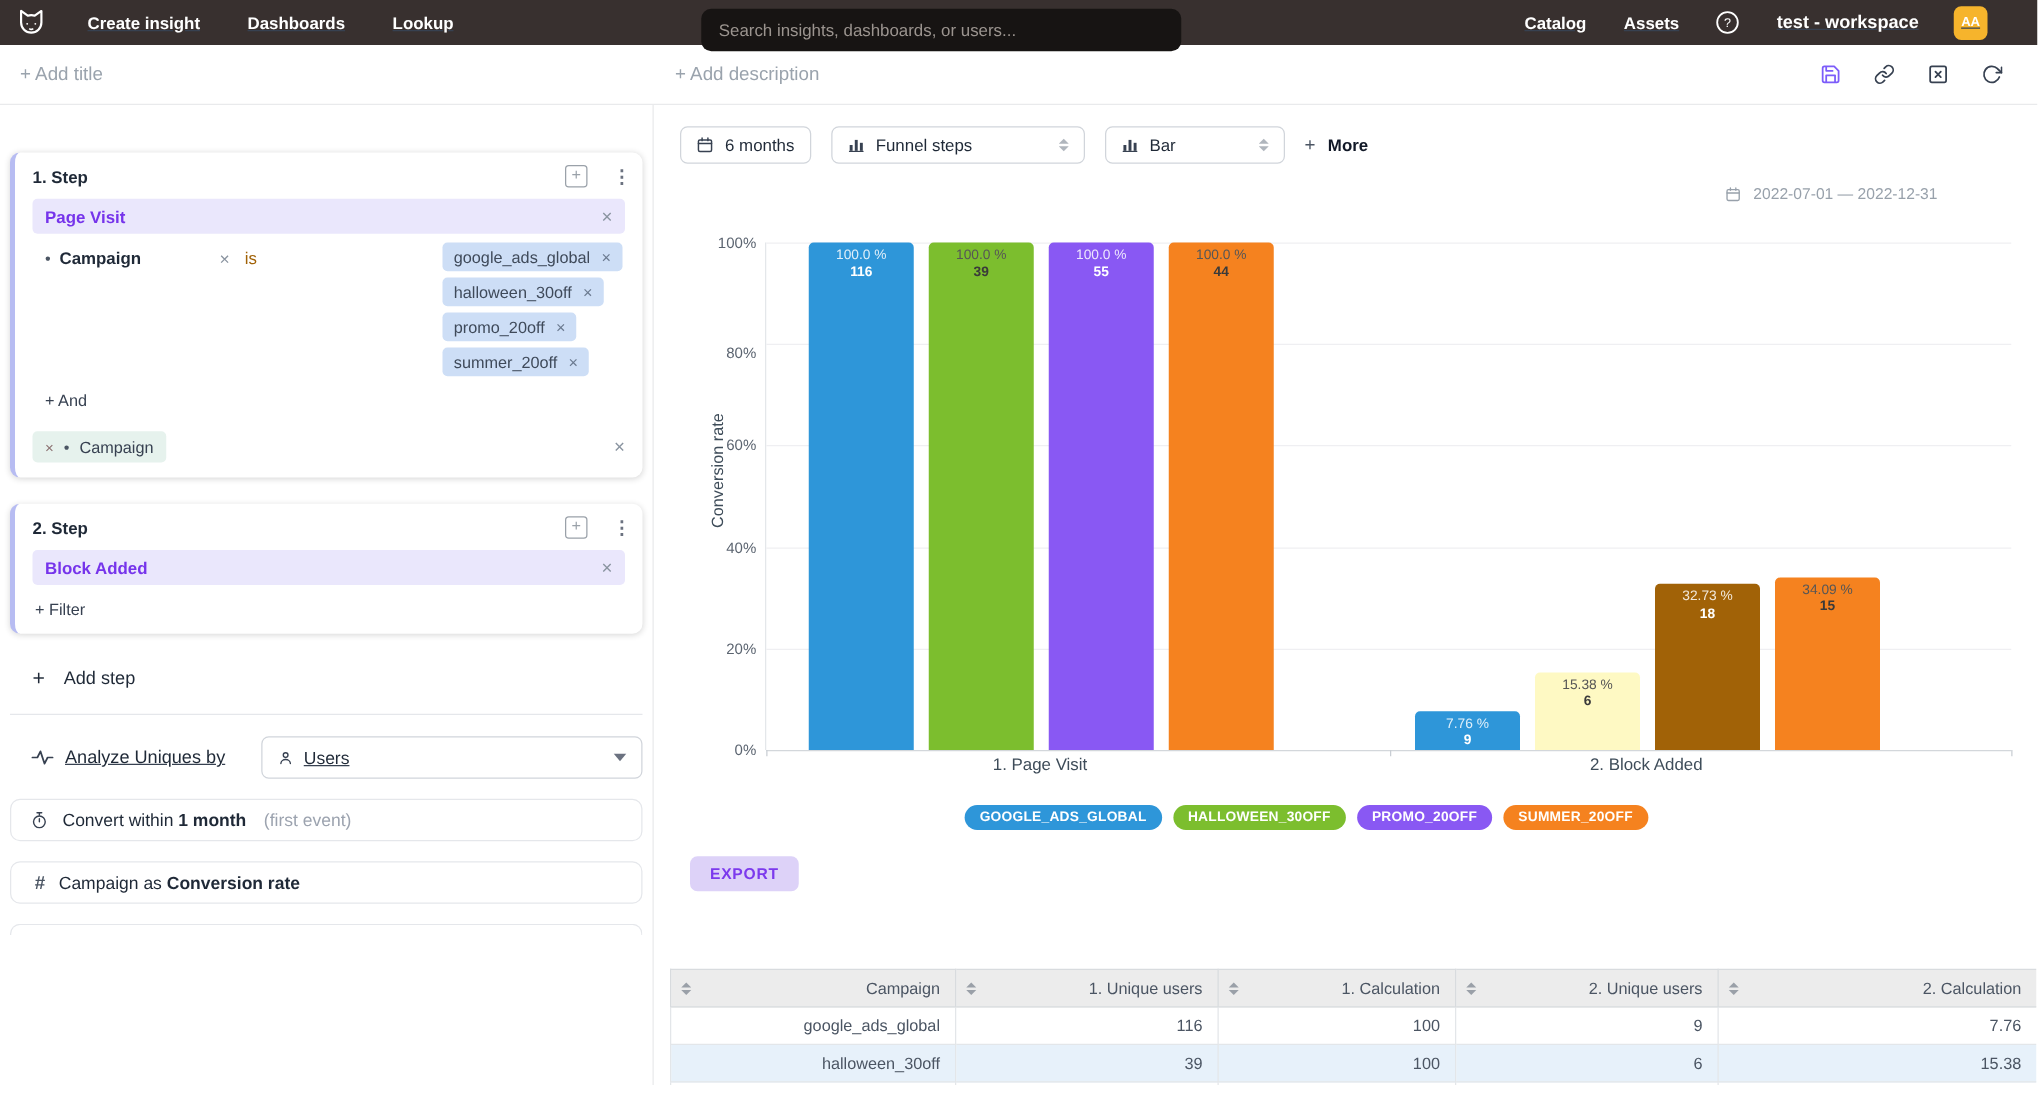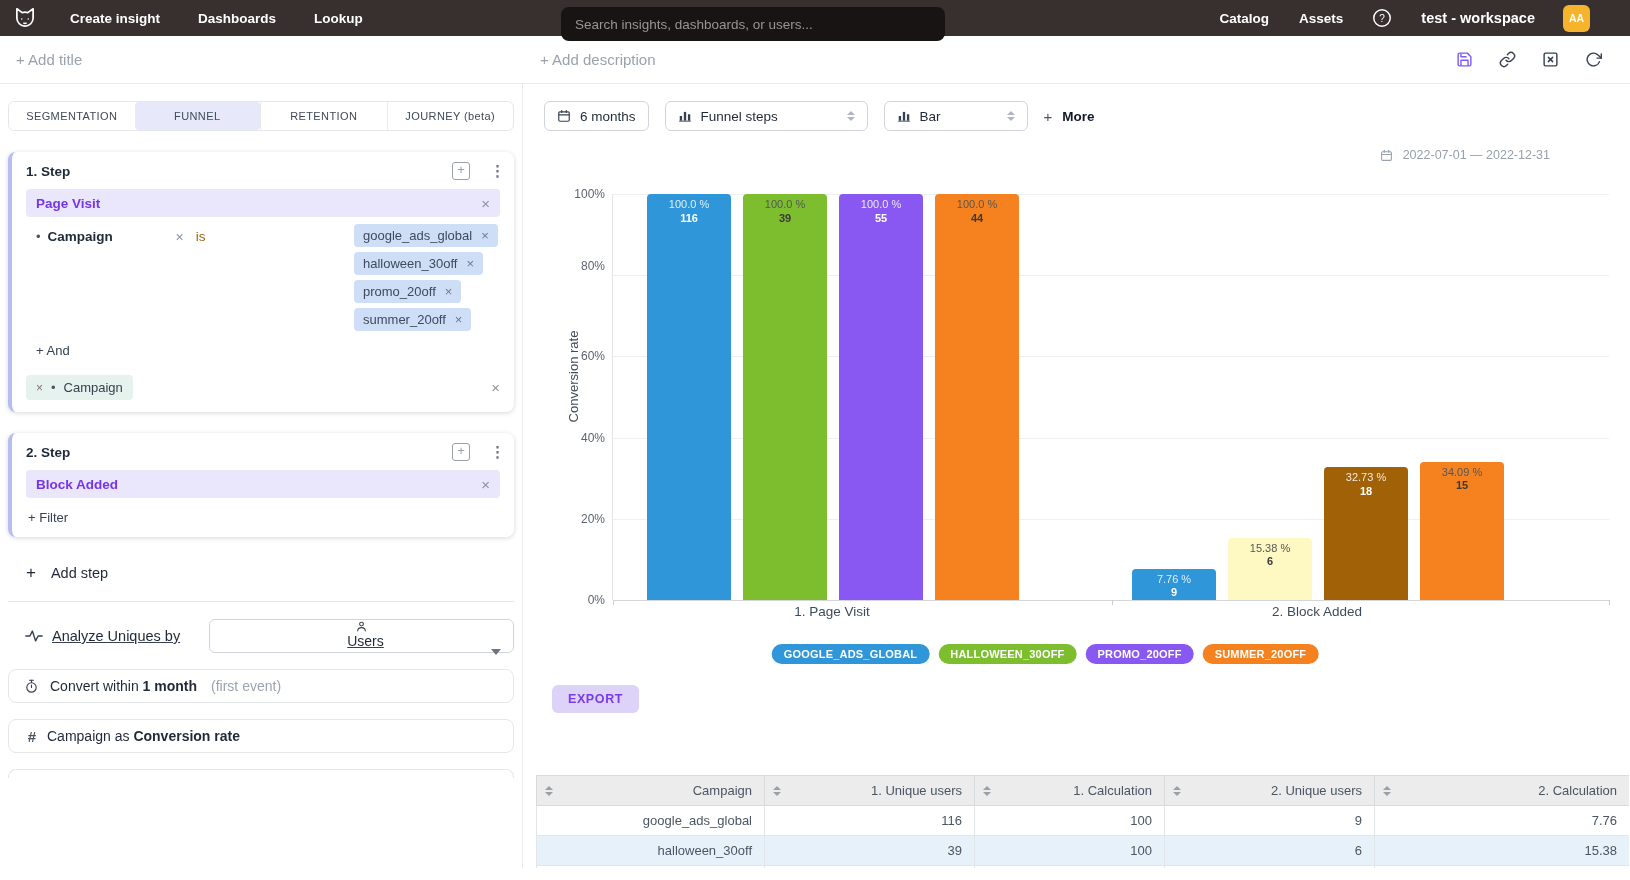--- a/index.html
+++ b/index.html
@@ -1,21 +1,21 @@
 <!DOCTYPE html>
 <html><head>
 <meta charset="utf-8">
 <style>
   * { box-sizing: border-box; margin: 0; padding: 0; }
   html,body { width:1630px; height:880px; overflow:hidden; background:#fff;
     font-family:"Liberation Sans", sans-serif; color:#374151; }
 
   
   .topnav { height:36px; background:#38302f; display:flex; align-items:center;
-    padding:0 40px 0 10px; position:relative; }
+    padding:0 40px 0 10px; position:relative;text-decoration:underline; }
   .brand { width:30px; height:30px; display:flex; align-items:center; justify-content:center; margin-right:30px; }
   .nav-left { display:flex; align-items:center; gap:38px; }
   .nav-item { color:#fff; font-size:13.5px; font-weight:bold; cursor:pointer; white-space:nowrap; }
   .nav-search { position:absolute; left:561px; top:7px; width:384px; height:34px;
     background:#171413; border:none; border-radius:8px; color:#cfc9c5; font-size:13.5px;
     padding:0 14px; outline:none; font-family:"Liberation Sans",sans-serif; }
   .nav-search::placeholder { color:#9b948f; }
   .nav-right { margin-left:auto; display:flex; align-items:center; gap:28px; }
   .help-circle { width:22px; height:22px; }
   .workspace { color:#fff; font-size:14.5px; font-weight:bold; white-space:nowrap; }
@@ -75,21 +75,21 @@
   .step2-links .plain-link + .plain-link { margin-top:20px; }
 
   .add-step { margin:26px 0 0 18px; display:flex; align-items:center; gap:15px; cursor:pointer; }
   .add-step .plus { font-size:17px; color:#1f2937; }
   .add-step-label { font-size:14.5px; color:#1f2937; }
   .divider { border-top:1px solid #e5e7eb; margin:18px 0 0 0; }
 
   .analyze-row { margin-top:17px; display:flex; align-items:center; padding-left:17px;text-decoration:underline; }
   .analyze-label { font-size:14.5px; color:#1f2937; margin-left:9px; }
   .users-select { margin-left:auto; width:305px; height:34px; border:1px solid #d1d5db; border-radius:6px;
-    display:flex; align-items:center; padding:0 12px; cursor:pointer;flex-direction:column; }
+    display:flex; align-items:center; padding:0 12px; cursor:pointer; }
   .users-select .val { font-size:14px; color:#1f2937; margin-left:8px; }
   .caret-down { margin-left:auto; width:0; height:0; border-left:5px solid transparent;
     border-right:5px solid transparent; border-top:6px solid #6b7280; }
 
   .opt-box { margin-top:16px; border:1px solid #e5e7eb; border-radius:8px; height:34px;
     display:flex; align-items:center; padding:0 15px; font-size:14px; color:#1f2937; cursor:pointer; }
   .opt-box .txt { margin-left:11px; }
   .muted { color:#9ca3af; margin-left:14px; }
   .partial-box { margin-top:16px; border:1px solid #e5e7eb; border-bottom:none; border-radius:8px 8px 0 0; height:9px; }
   .hash { color:#4b5563; font-size:15px; font-weight:bold; width:16px; text-align:center; }
@@ -216,26 +216,20 @@
         <polyline points="23 4 23 10 17 10"></polyline>
         <path d="M20.49 15a9 9 0 1 1-2.12-9.36L23 10"></path>
       </svg>
     </span>
   </div>
 </div>
 
 <div class="main">
 
   <div class="left-panel">
-    <div class="tabs" id="tabs">
-        <div class="tab">SEGMENTATION</div>
-        <div class="tab active">FUNNEL</div>
-        <div class="tab">RETENTION</div>
-        <div class="tab">JOURNEY (beta)</div>
-      </div>
 
     <div class="card">
       <div class="card-head">
         <span class="step-title"><span>1.</span>&nbsp;<span>Step</span></span>
         <span class="spacer"></span>
         <span class="boxed-plus">+</span>
         <span class="kebab">⋮</span>
       </div>
       <div class="event-row">
         <span class="event-name">Page Visit</span>
@@ -403,21 +397,21 @@
       </span>
       <span>2022-07-01 — 2022-12-31</span>
     </div>
 
     <span class="yaxis-title">Conversion rate</span>
     <div id="y-labels">
         <div class="ylab" style="left: 6px; top: 509px;">0%</div>
         <div class="ylab" style="left: 6px; top: 427.8px;">20%</div>
         <div class="ylab" style="left: 6px; top: 346.6px;">40%</div>
         <div class="ylab" style="left: 6px; top: 265.4px;">60%</div>
-        <div class="ylab" style="left: 6px; top: 175px;">80%</div>
+        <div class="ylab" style="left: 6px; top: 191px;">80%</div>
         <div class="ylab" style="left: 6px; top: 103px;">100%</div>
       </div>
     <div class="plot" id="plot">
         <div class="gridline" style="top: 324.8px;"></div>
         <div class="gridline" style="top: 243.6px;"></div>
         <div class="gridline" style="top: 162.4px;"></div>
         <div class="gridline" style="top: 81.2px;"></div>
         <div class="gridline" style="top: 0px;"></div>
         <div class="axisline"></div>
         <div class="xtick" style="left: 0px;"></div>

